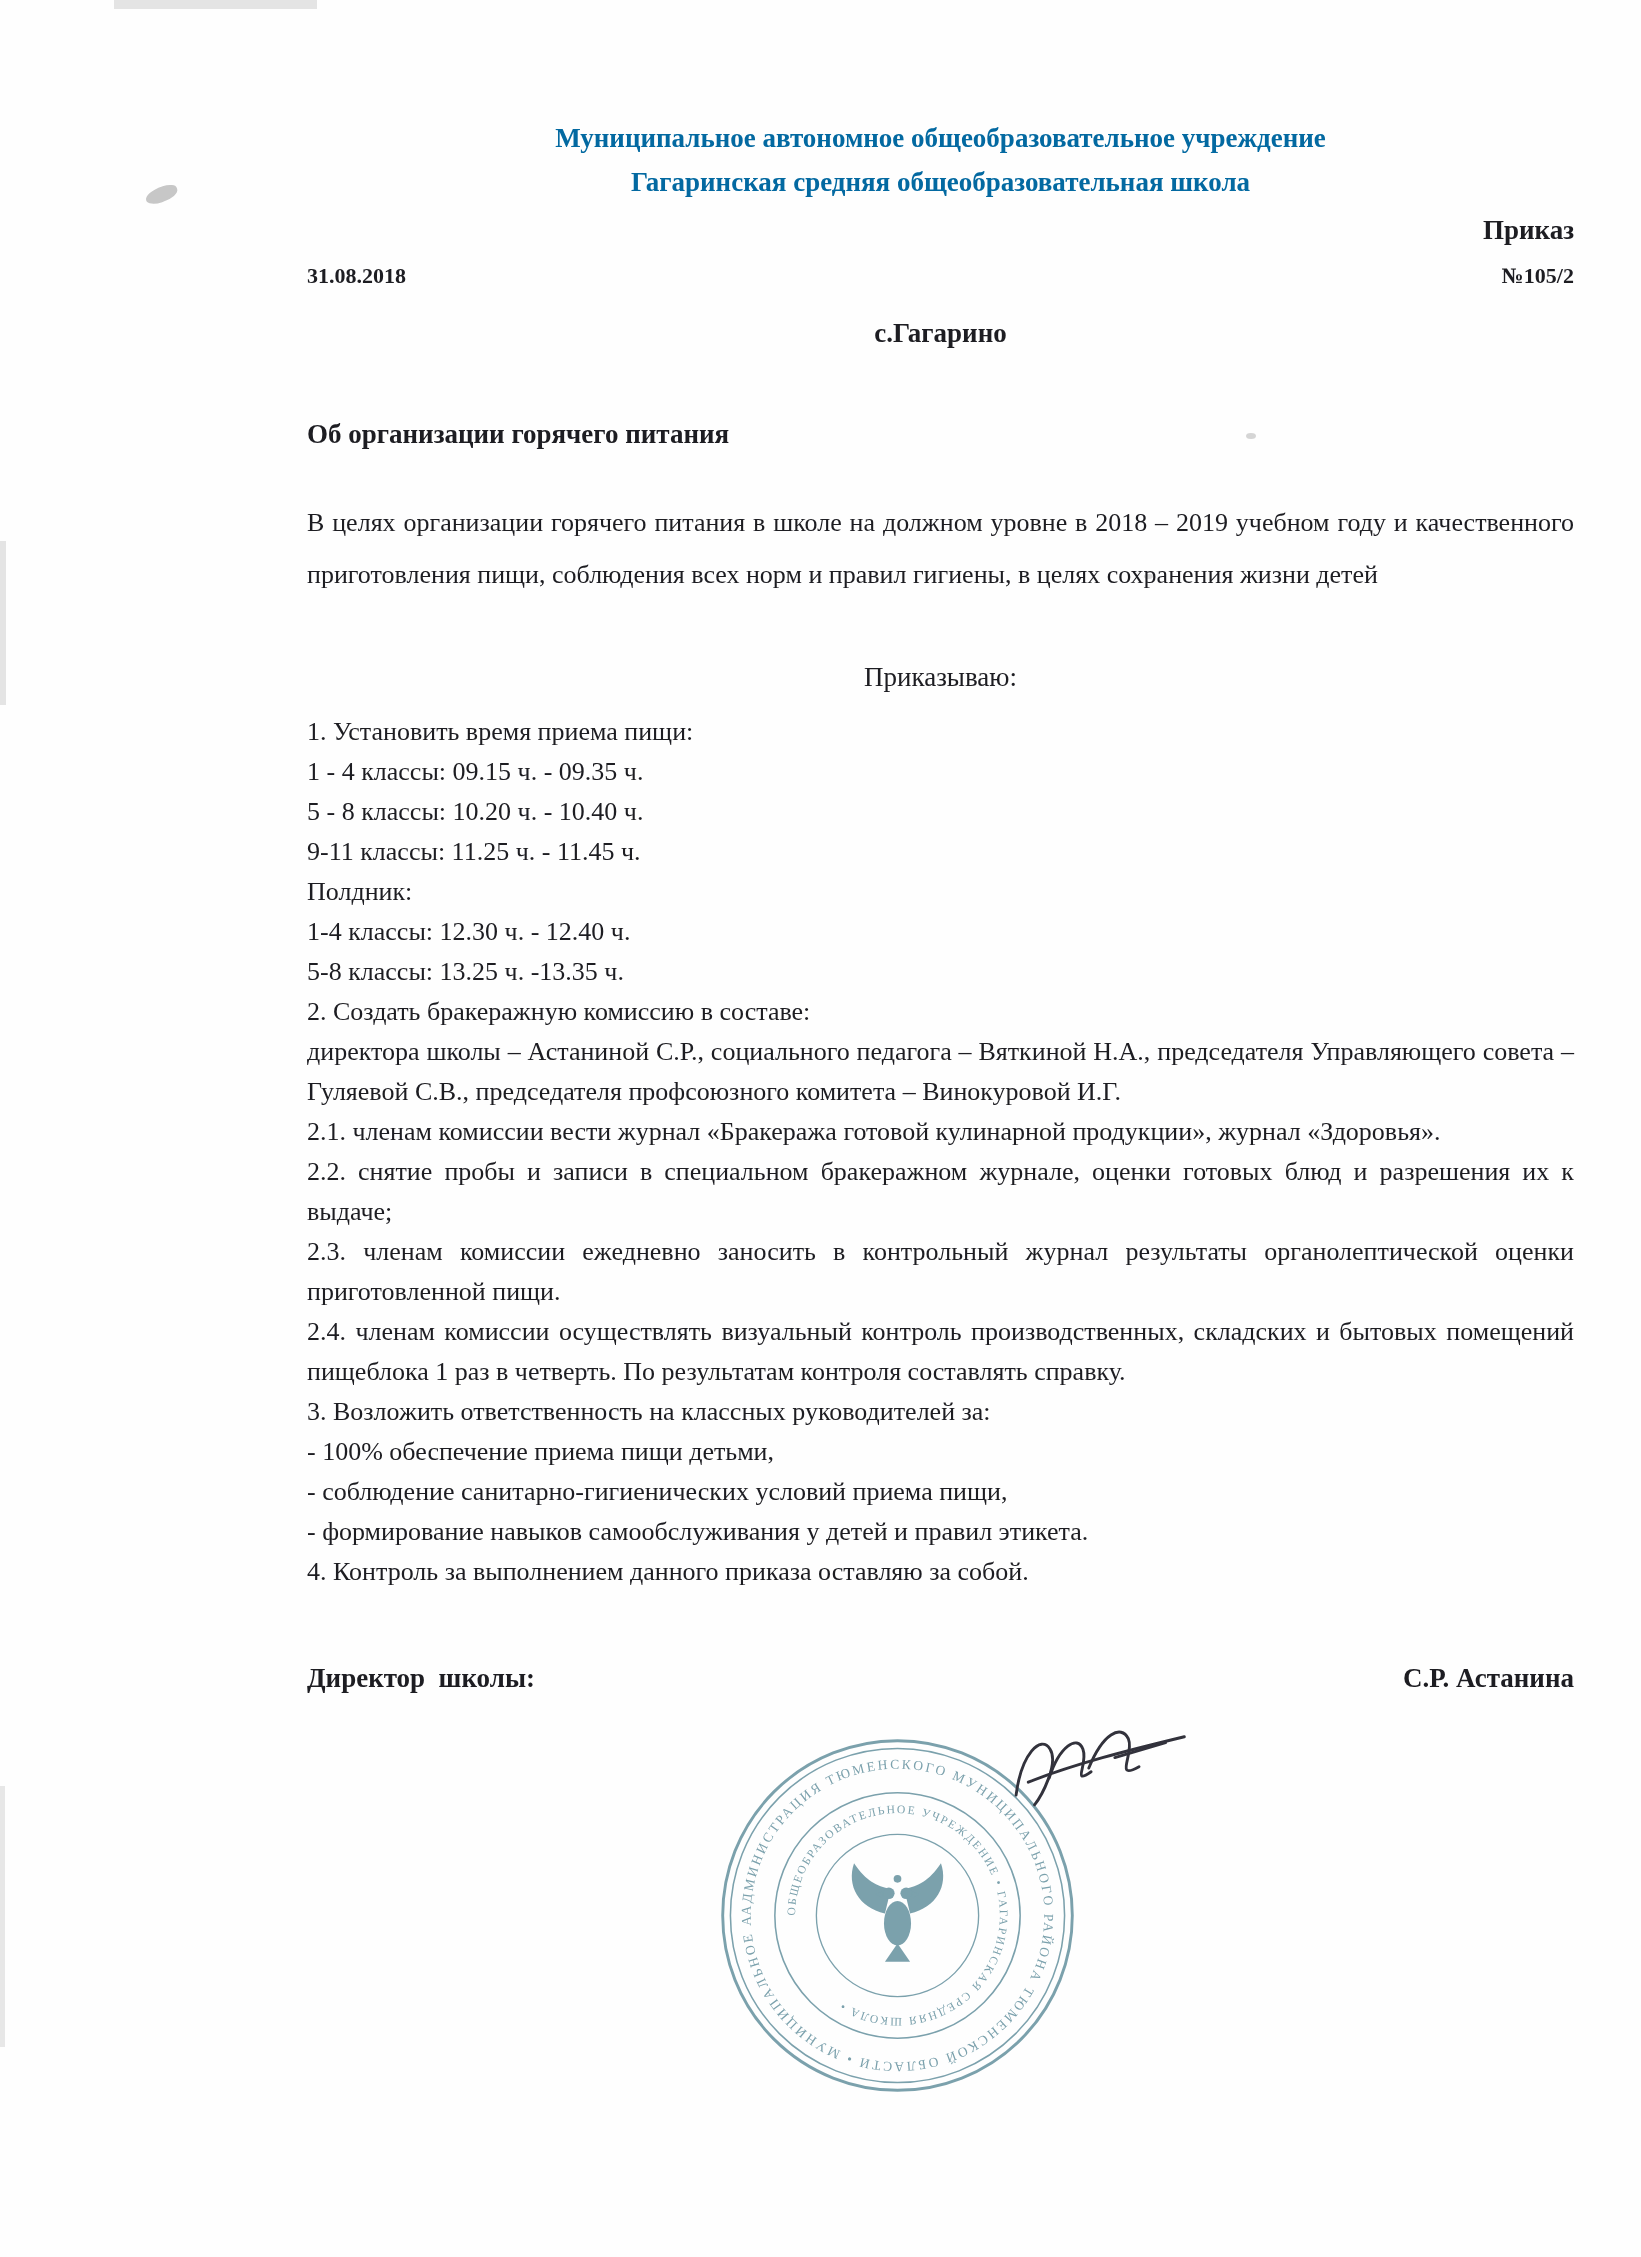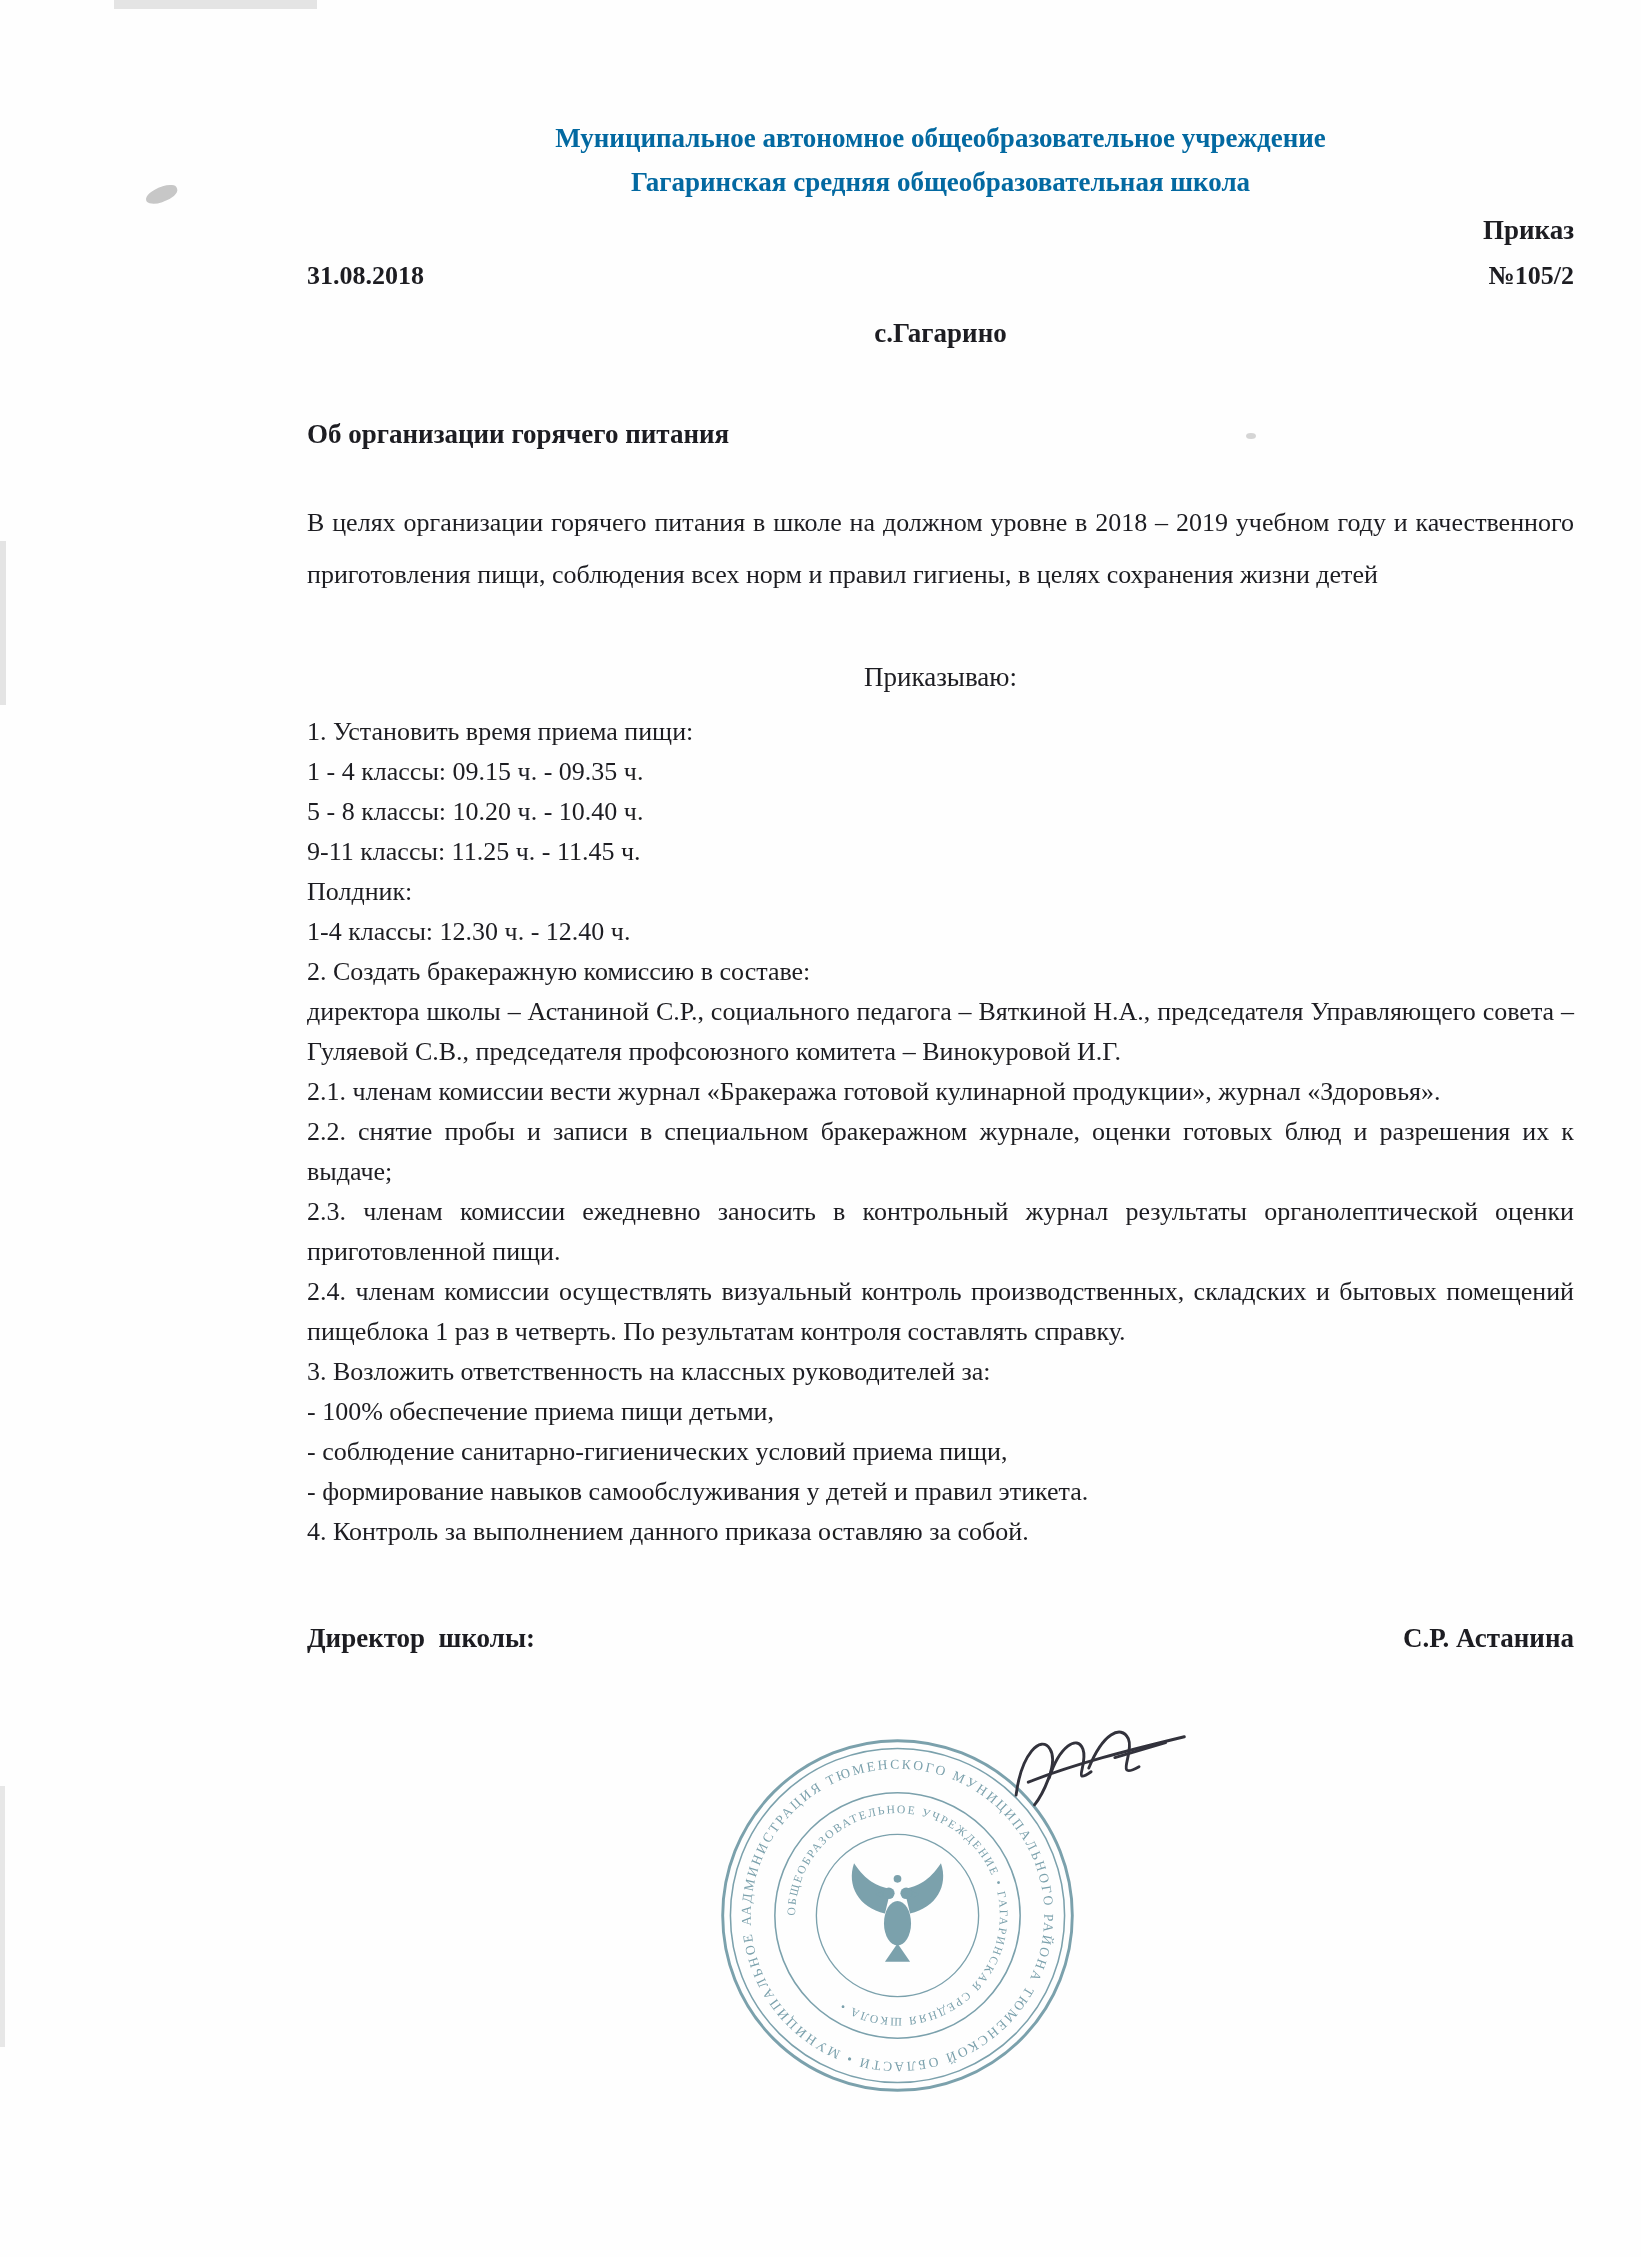--- a/index.html
+++ b/index.html
@@ -13,21 +13,21 @@
   }
   .content{
     position:absolute;
     left:307px; top:116px;
     width:1267px;
   }
   .hdr{font-size:27px; line-height:44px; font-weight:bold; text-align:center; color:#0369a1;}
   .doc-type{font-size:27px; line-height:41px; font-weight:bold; text-align:right; margin-top:5.8px;}
   .date-row{
     display:flex; justify-content:space-between; align-items:baseline;
-    font-size:26px; line-height:41px; font-weight:bold; margin-top:3.9px;
+    font-size:22px; line-height:41px; font-weight:bold; margin-top:3.9px;
   }
   .place{font-size:27px; line-height:41px; font-weight:bold; text-align:center; margin-top:17.4px;}
   .subject{font-size:27px; line-height:41px; font-weight:bold; margin-top:60px;}
   .intro{
     font-size:26px; line-height:52px; text-align:justify; margin-top:42px;
   }
   .order-heading{
     font-size:27px; line-height:41px; font-weight:normal; text-align:center; margin-top:56px;
   }
   .body-list{margin-top:13.5px;}
@@ -93,20 +93,21 @@
 
     <div class="order-heading">Приказываю:</div>
 
     <div class="body-list">
       <p>1. Установить время приема пищи:</p>
       <p>1 - 4 классы: 09.15 ч. - 09.35 ч.</p>
       <p>5 - 8 классы: 10.20 ч. - 10.40 ч.</p>
       <p>9-11 классы: 11.25 ч. - 11.45 ч.</p>
       <p>Полдник:</p>
       <p>1-4 классы: 12.30 ч. - 12.40 ч.</p>
+      <p>5-8 классы: 13.25 ч. -13.35 ч.</p>
       <p>2. Создать бракеражную комиссию в составе:</p>
       <p>директора школы – Астаниной С.Р., социального педагога – Вяткиной Н.А., председателя Управляющего совета – Гуляевой С.В., председателя профсоюзного комитета – Винокуровой И.Г.</p>
       <p>2.1. членам комиссии вести журнал «Бракеража готовой кулинарной продукции», журнал «Здоровья».</p>
       <p>2.2. снятие пробы и записи в специальном бракеражном журнале, оценки готовых блюд и разрешения их к выдаче;</p>
       <p>2.3. членам комиссии ежедневно заносить в контрольный журнал результаты органолептической оценки приготовленной пищи.</p>
       <p>2.4. членам комиссии осуществлять визуальный контроль производственных, складских и бытовых помещений пищеблока 1 раз в четверть. По результатам контроля составлять справку.</p>
       <p>3. Возложить ответственность на классных руководителей за:</p>
       <p>- 100% обеспечение приема пищи детьми,</p>
       <p>- соблюдение санитарно-гигиенических условий приема пищи,</p>
       <p>- формирование навыков самообслуживания у детей и правил этикета.</p>

